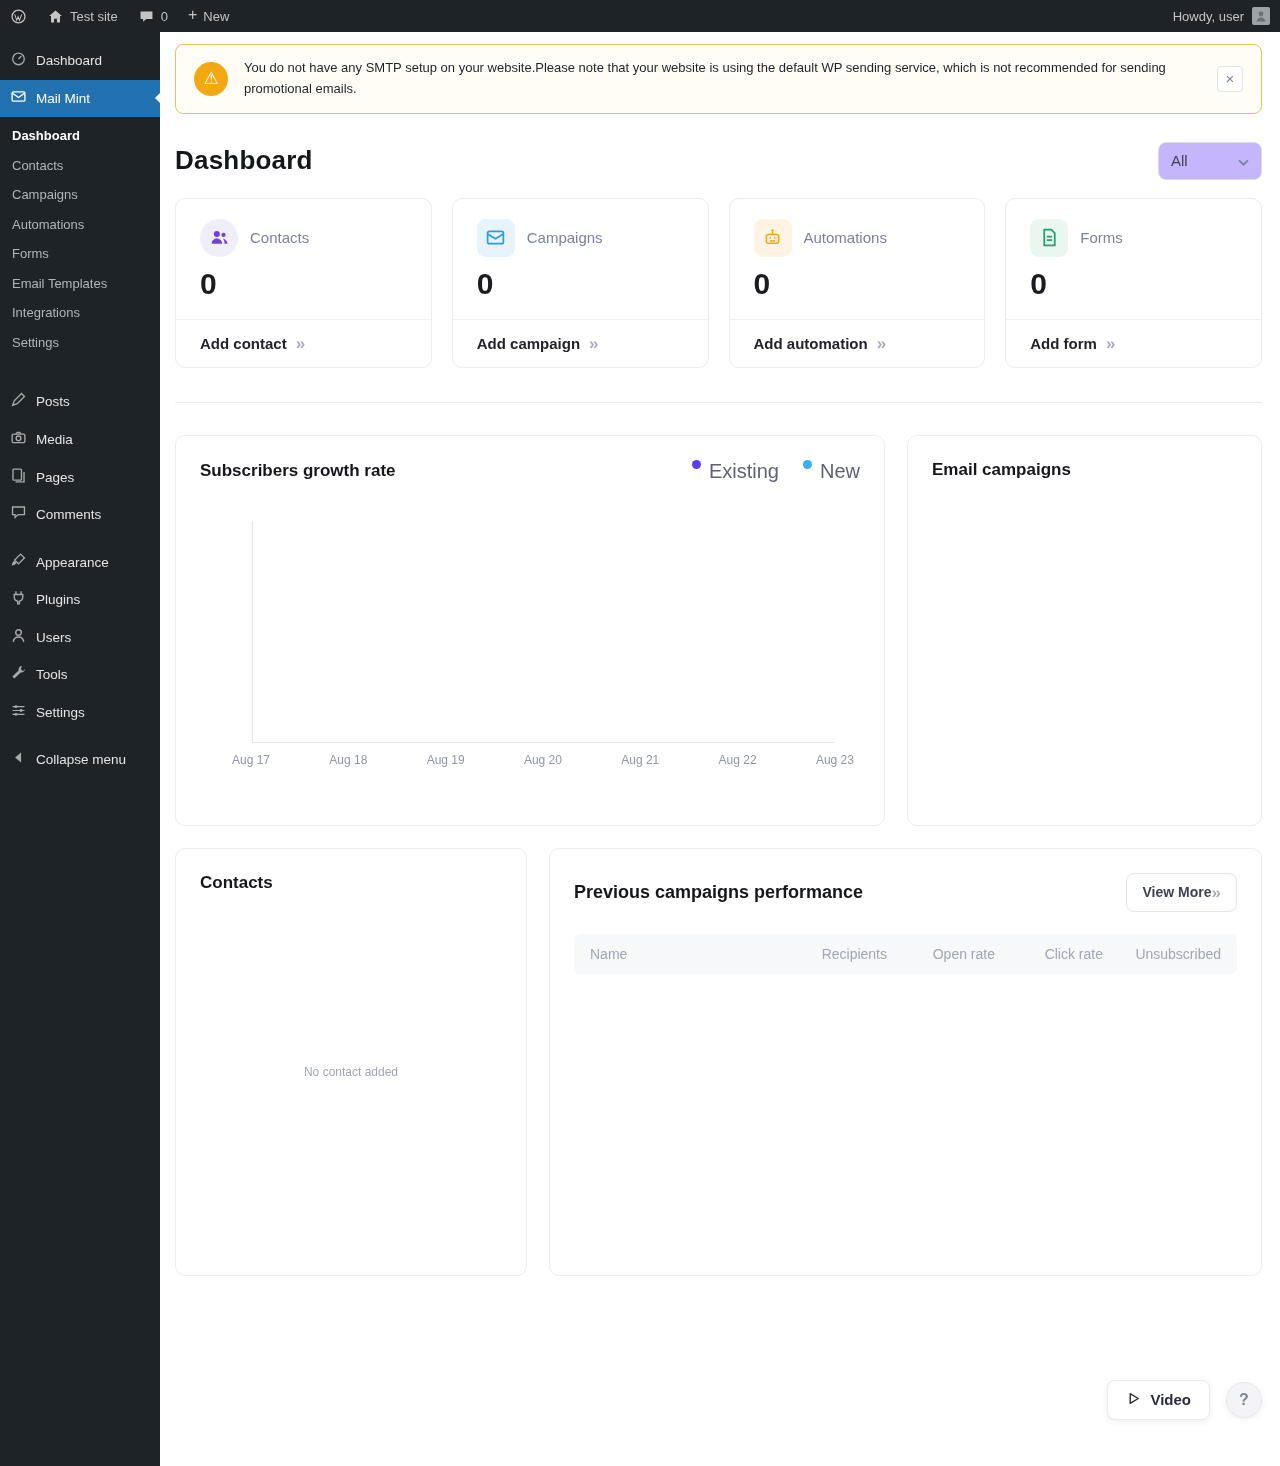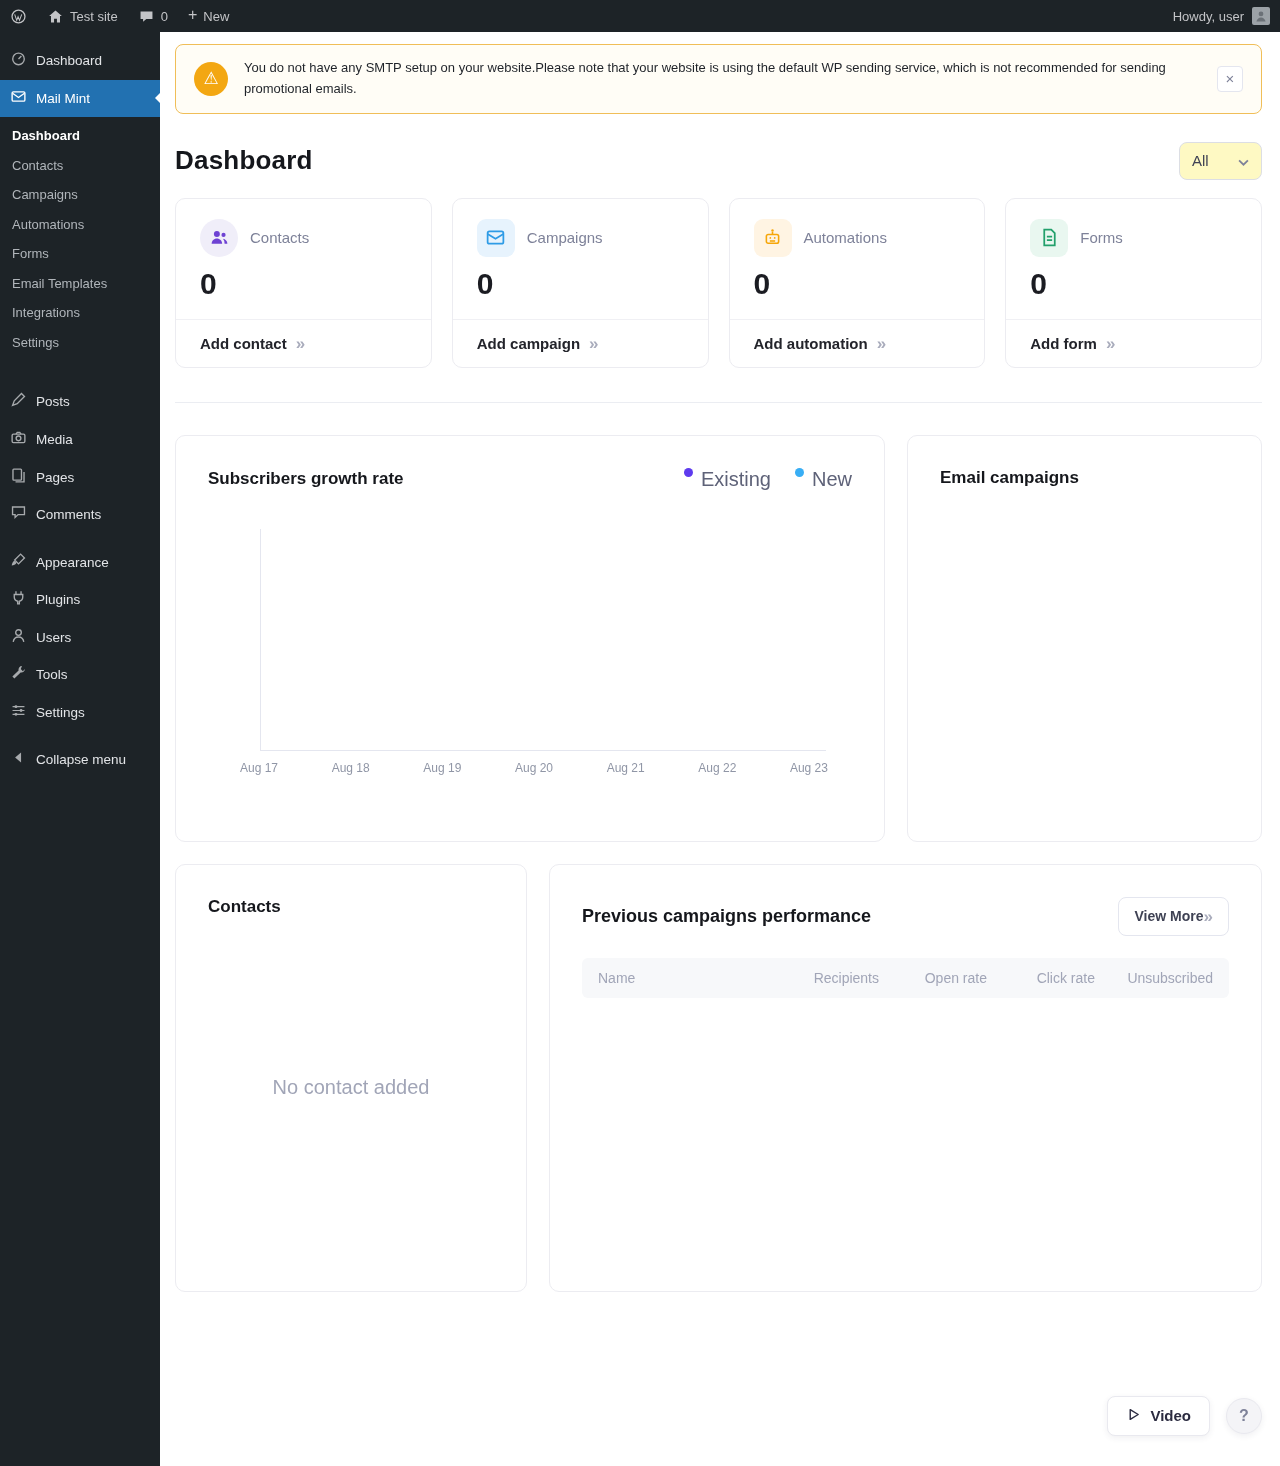--- a/index.html
+++ b/index.html
@@ -31,63 +31,63 @@
   
   #content{margin-left:160px;padding:44px 18px 28px 15px;background:#fff;min-height:1434px}
 
   .notice{display:flex;align-items:center;gap:16px;border:1px solid #F0BE58;background:#FFFDF6;border-radius:8px;padding:13px 18px}
   .notice-icon{width:34px;height:34px;border-radius:50%;background:#F3A712;color:#fff;display:flex;align-items:center;justify-content:center;font-size:17px;flex:none}
   .notice-text{font-size:13px;color:#1f2329;line-height:1.6;max-width:960px;font-weight:500}
   .notice-close{margin-left:auto;width:26px;height:26px;border:1px solid #E4E6EF;border-radius:4px;background:#fff;color:#7E8299;font-size:15px;display:flex;align-items:center;justify-content:center;cursor:pointer;flex:none}
 
   .page-head{display:flex;align-items:center;justify-content:space-between;margin-top:28px}
   .page-title{font-size:26px;font-weight:700;color:#15171c;letter-spacing:.2px}
-  .filter-select{display:flex;align-items:center;justify-content:space-between;width:83px;height:38px;padding:0 12px;border:1px solid #DCDEE4;border-radius:8px;background:#fef9c3;font-size:15px;color:#3F4254;cursor:pointer}
+  .filter-select{display:flex;align-items:center;justify-content:space-between;width:104px;height:38px;padding:0 12px;border:1px solid #DCDEE4;border-radius:8px;background:#c4b5fd;font-size:15px;color:#3F4254;cursor:pointer}
   .filter-select svg{width:11px;height:7px;color:#7E8299}
 
   .stats-row{display:grid;grid-template-columns:repeat(4,1fr);gap:20px;margin-top:18px}
   .stat-card{border:1px solid #ECECF1;border-radius:10px;background:#fff}
   .stat-top{padding:20px 24px 18px}
   .stat-label-row{display:flex;align-items:center;gap:12px}
   .stat-chip{width:38px;height:38px;display:flex;align-items:center;justify-content:center}
   .stat-chip svg{width:21px;height:21px}
   .chip-contacts{background:#F0EEF9;border-radius:50%;color:#6E42D3}
   .chip-campaigns{background:#E7F3FD;border-radius:9px;color:#2E9BE6}
   .chip-automations{background:#FFF4E3;border-radius:9px;color:#F6A609}
   .chip-forms{background:#E9F7F0;border-radius:9px;color:#22A06B}
   .stat-label{font-size:15px;color:#7E8299}
   .stat-value{font-size:30px;font-weight:700;color:#1B1C22;margin-top:10px}
   .stat-action{border-top:1px solid #F0F0F4;padding:15px 24px;display:flex;align-items:center;gap:9px;font-size:15px;font-weight:600;color:#23242B;cursor:pointer}
   .chev{color:#A9ACBC;font-size:17px;font-weight:700;letter-spacing:-1px;line-height:1}
 
   .section-divider{border-bottom:1px solid #EBEDF2;margin-top:34px}
 
   .charts-row{display:grid;grid-template-columns:2fr 1fr;gap:22px;margin-top:32px}
-  .card{border:1px solid #ECECF1;border-radius:10px;background:#fff;padding:32px}
+  .card{border:1px solid #ECECF1;border-radius:10px;background:#fff;padding:24px}
   .card-head{display:flex;align-items:center;justify-content:space-between}
   .card-title{font-size:17px;font-weight:700;color:#15171C}
   .legend{display:flex;gap:24px;align-items:center}
   .legend-item{display:flex;align-items:flex-start;gap:8px;font-size:20px;color:#5E6278}
   .dot{width:9px;height:9px;border-radius:50%;flex:none}
   .dot-existing{background:#5E3BEE}
   .dot-new{background:#38AEF5}
   .dot-running{background:#4E36E2}
   .dot-completed{background:#2BB2D8}
 
   .plot{height:222px;margin:38px 26px 0 52px;border-left:1px solid #E4E6EF;border-bottom:1px solid #E4E6EF}
-  .x-labels{display:flex;justify-content:space-between;margin:10px 24px 34px 32px;font-size:12px;color:#9096A6}
+  .x-labels{display:flex;justify-content:space-between;margin:10px 6px 34px 32px;font-size:12px;color:#9096A6}
 
   .donut-wrap{display:flex;flex-direction:column;align-items:center;margin-top:36px}
   .donut{width:196px;height:196px;border-radius:50%;border:27px solid #E9EDF3;display:flex;align-items:center;justify-content:center}
   .donut-inner{width:102px;height:102px;border-radius:50%;border:10px solid #E9EDF3}
   .donut-legend{margin-top:46px;padding-bottom:6px}
 
   .bottom-row{display:grid;grid-template-columns:352px 1fr;gap:22px;margin-top:22px;align-items:stretch}
   .contacts-card{height:428px;display:flex;flex-direction:column}
-  .contacts-empty{flex:1;display:flex;align-items:center;justify-content:center;color:#A1A5B7;font-size:20px}
+  .contacts-empty{flex:1;display:flex;align-items:center;justify-content:center;color:#A1A5B7;font-size:12px}
 
   .perf-head{display:flex;align-items:center;justify-content:space-between}
   .view-more{display:flex;align-items:center;border:1px solid #E4E6EF;border-radius:8px;background:#fff;padding:10px 16px;font-size:14px;font-weight:600;color:#3F4254;cursor:pointer}
   .perf-title{font-size:18px;font-weight:700;color:#15171C}
   .table-head{display:grid;grid-template-columns:1fr 118px 108px 108px 118px;background:#F7F8FA;border-radius:6px;margin-top:22px;padding:12px 16px;font-size:14px;color:#A1A5B7}
   .table-head span{white-space:nowrap}
   .table-head span:not(:first-child){text-align:right}
   .table-empty{height:288px;display:flex;align-items:center;justify-content:center;color:#7E8299;font-size:15px}
 
   .footer-actions{display:flex;align-items:center;justify-content:flex-end;gap:16px;margin-top:104px}

